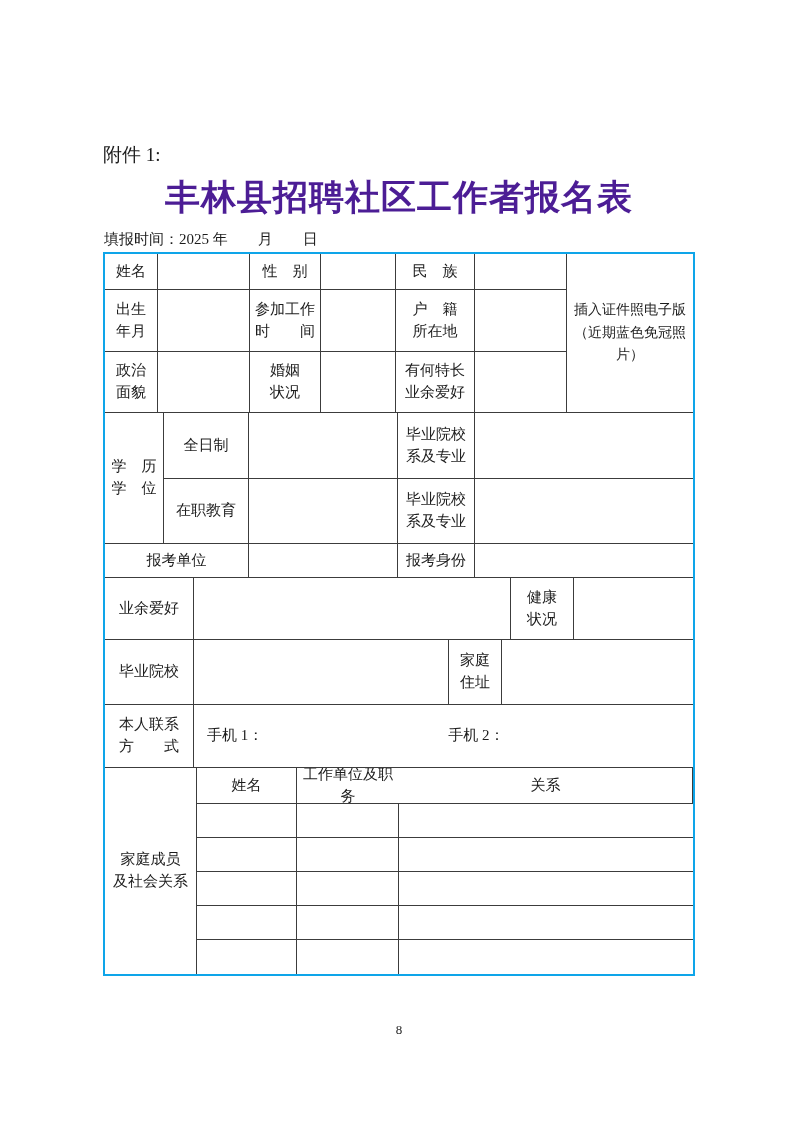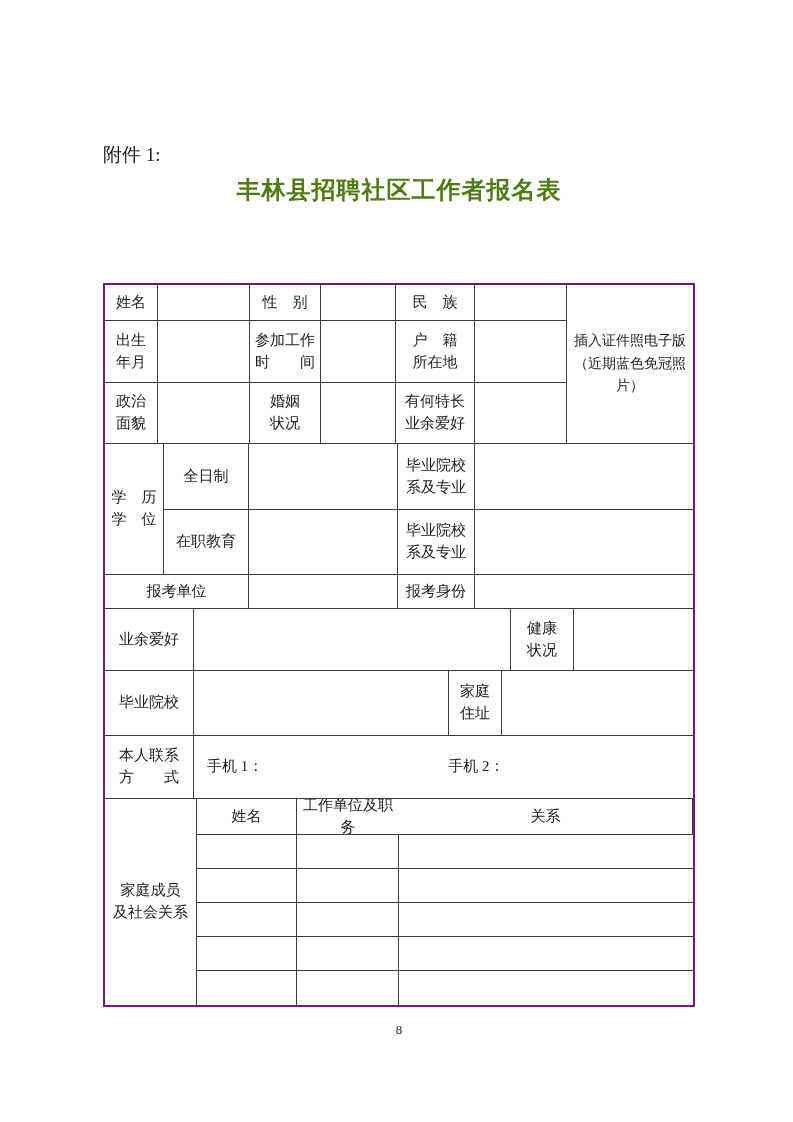--- a/index.html
+++ b/index.html
@@ -12,34 +12,33 @@
     overflow:hidden;
   }
   .attachment {
     position:absolute; left:103px; top:142px;
     font-size:19px;
   }
   .title {
     position:absolute; left:103px; top:174px; width:592px;
     text-align:center;
     font-family:"Liberation Sans","DejaVu Sans",sans-serif;
-    font-weight:700; font-size:24px; letter-spacing:1px;
-    color:#4d7c0f;
+    font-weight:700; font-size:35px; letter-spacing:1px;
+    color:#4c1d95;
   }
   .fill-date {
     position:absolute; left:104px; top:230px;
     font-size:15px;
   }
   .tbl {
     position:absolute; left:103px; top:252px;
     width:592px;
-    border:2px solid #701a75;
+    border:2px solid #0ea5e9;
     box-sizing:border-box;
     background:#fff;
-    margin-top:31px;
   }
   .sec { display:grid; }
   .cell {
     display:flex; align-items:center; justify-content:center;
     text-align:center;
     border-right:1px solid #3c3c3c;
     border-bottom:1px solid #3c3c3c;
     white-space:pre-line;
     font-size:15px; line-height:1.45;
     box-sizing:border-box;
@@ -65,20 +64,21 @@
     text-align:center; font-size:13px;
   }
 </style>
 </head>
 <body>
 
 <div class="page">
 
   <div class="attachment">附件 1:</div>
   <div class="title">丰林县招聘社区工作者报名表</div>
+  <div class="fill-date">填报时间：2025 年　　月　　日</div>
 
   <div class="tbl">
 
     <div class="sec" id="secA">
       <div class="cell">姓名</div>
       <div class="cell"></div>
       <div class="cell">性　别</div>
       <div class="cell"></div>
       <div class="cell">民　族</div>
       <div class="cell"></div>

